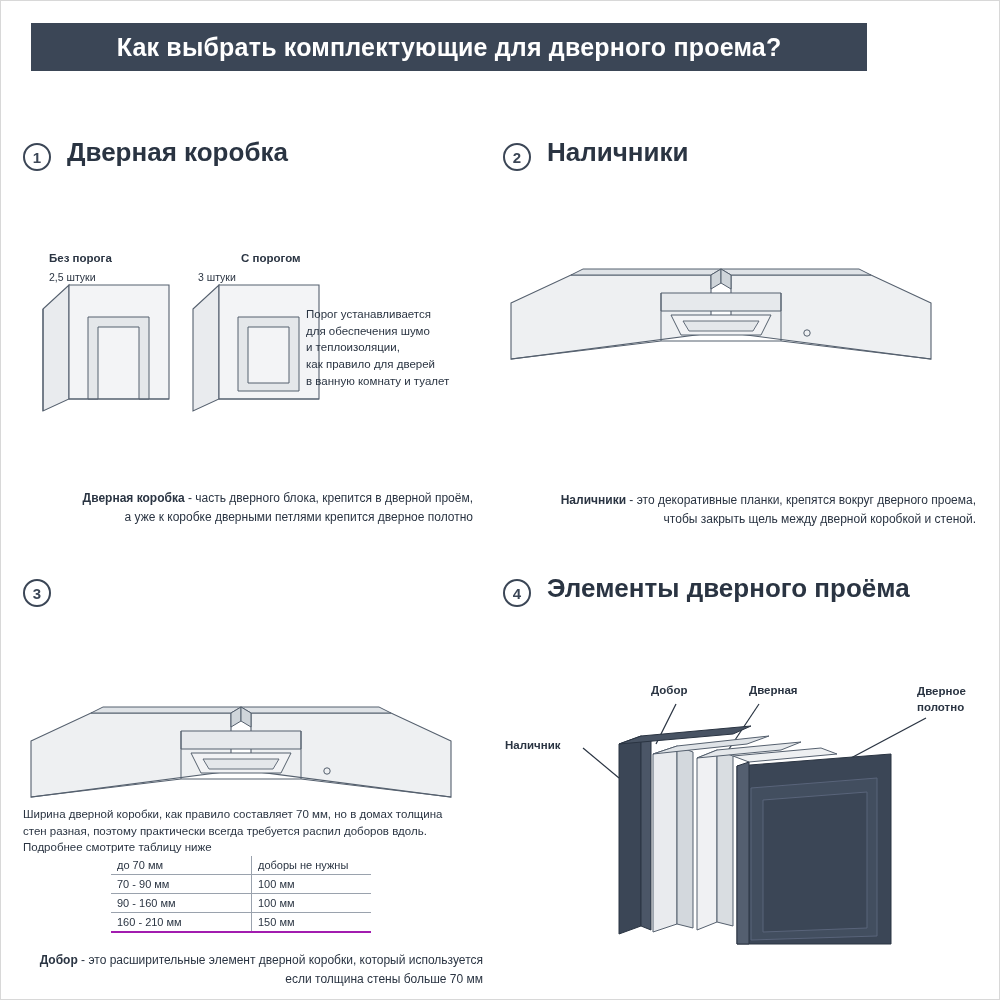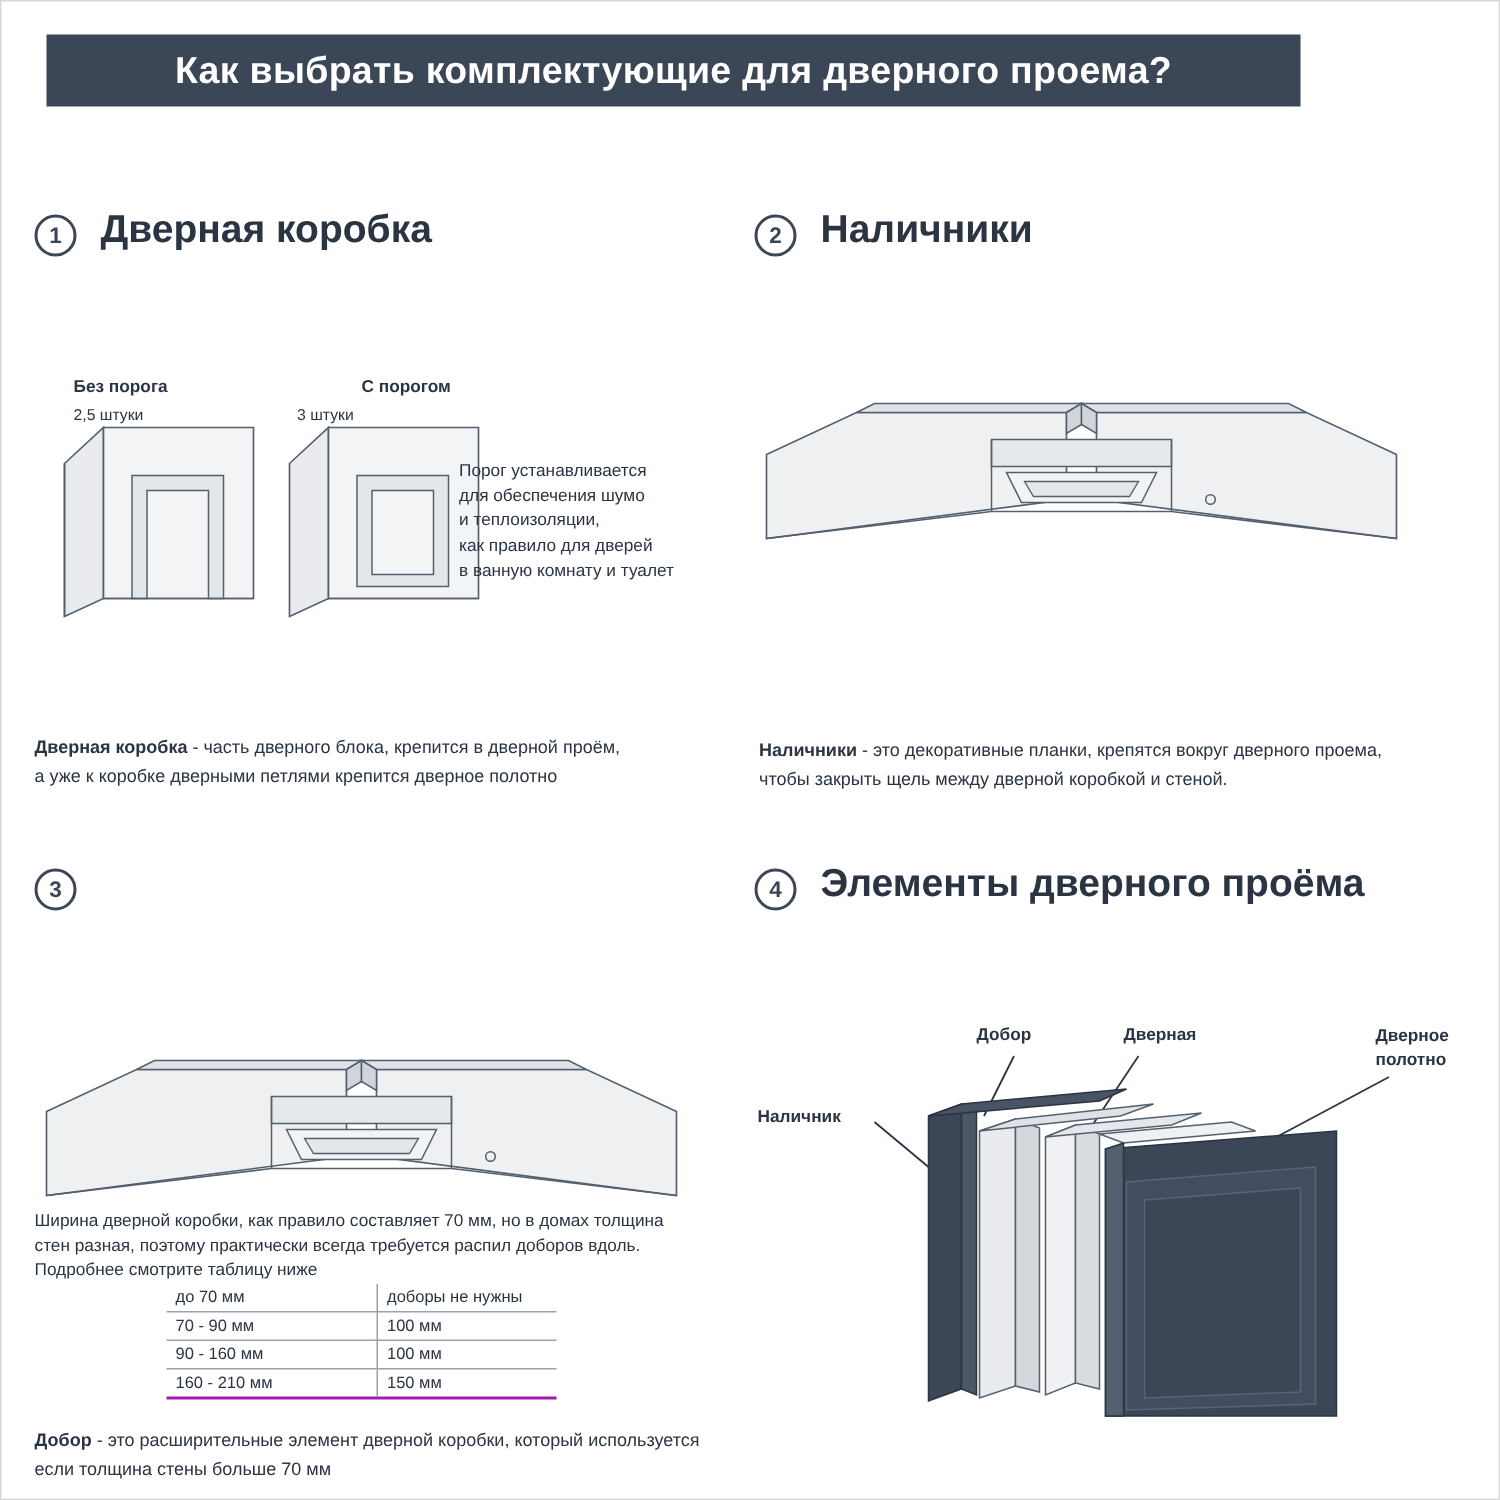--- a/index.html
+++ b/index.html
@@ -44,21 +44,21 @@
   }
   .sec-title{
     margin-left:16px;
     font-size:26px;font-weight:bold;color:#2a3442;
     line-height:1.18;
     max-width:420px;
   }
 
   
   .small{font-size:11.5px;line-height:1.45;color:#2a3442;}
-  .desc{position:absolute;font-size:12px;line-height:1.55;color:#2a3442;}
+  .desc{position:absolute;font-size:12px;line-height:1.55;color:#2a3442;text-align:right;}
 
   .lbl{position:absolute;font-size:11.5px;font-weight:bold;color:#2a3442;}
   .lbl-sub{position:absolute;font-size:10.5px;color:#2a3442;}
 
   
   .frame-wrap{position:absolute;}
   svg{display:block;overflow:visible;}
 
   
   .tbl{

